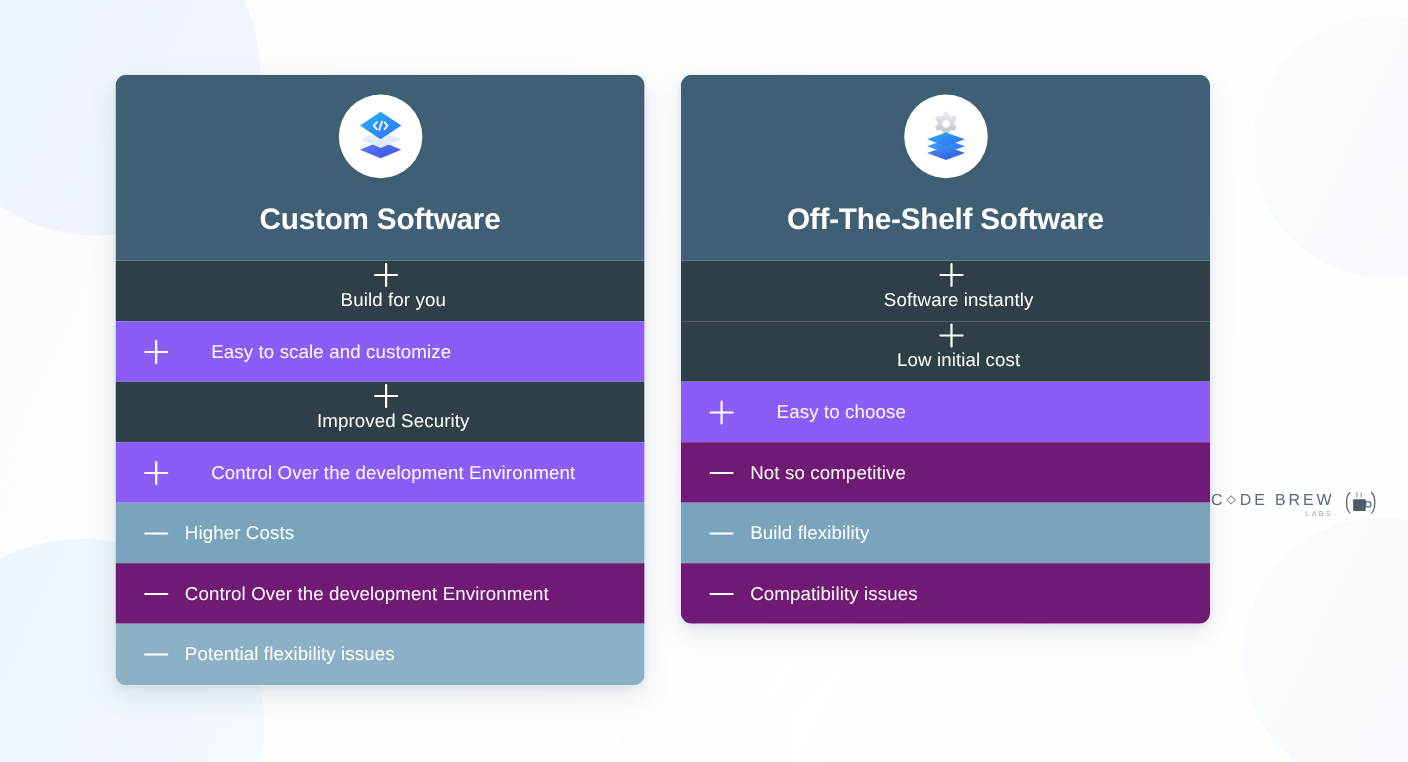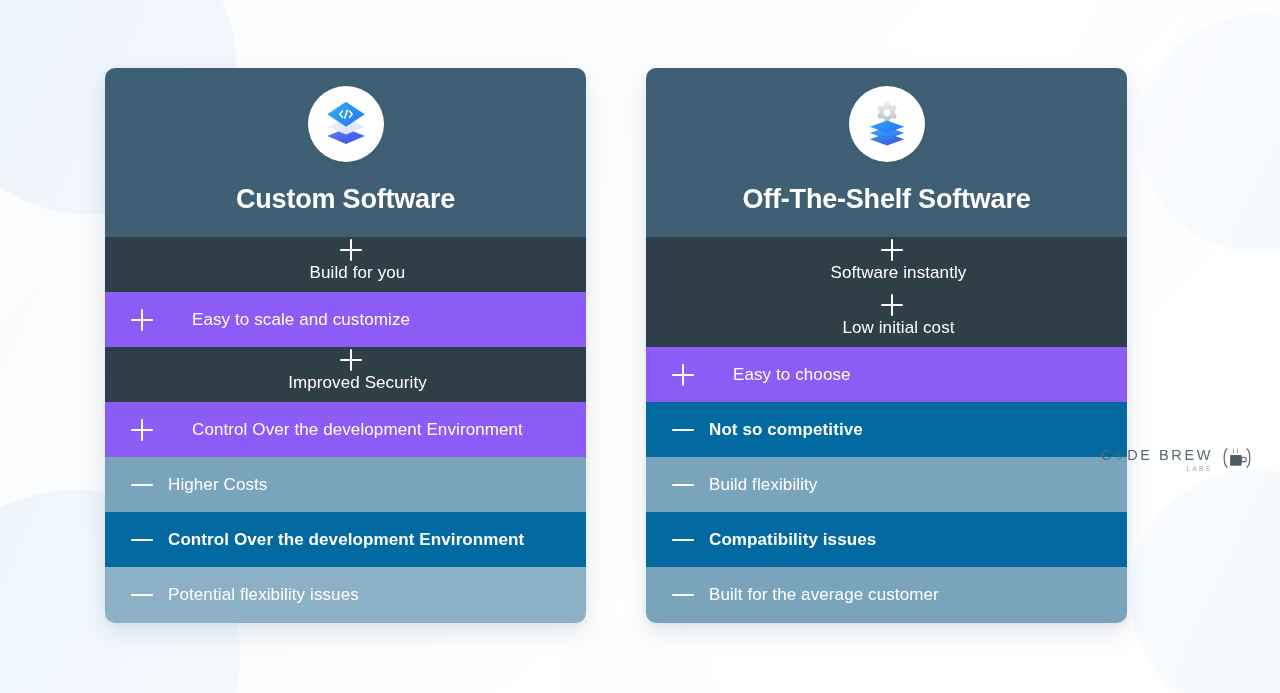--- a/index.html
+++ b/index.html
@@ -72,21 +72,21 @@
   }
   .card {
     position: absolute;
     width: 481px;
     top: 68px;
     border-radius: 10px;
     overflow: hidden;
     box-shadow: 0 10px 26px rgba(70,100,125,0.14), 0 2px 6px rgba(70,100,125,0.08);
   }
   .card-left  { left: 105px; }
-  .card-right { left: 646px; }
+  .card-right { left: 619px; }
 
   .card-head {
     background: #3f6074;
     padding: 18px 20px 22px;
     text-align: center;
   }
   .head-badge {
     width: 76px;
     height: 76px;
     border-radius: 50%;
@@ -113,21 +113,21 @@
     height: 55px;
     padding-left: 24px;
     box-sizing: border-box;
   }
   .row.last { height: 56px; }
 
   
   .row.pos-a { background: #2f3f48; flex-direction: column; }
   .row.pos-b { background: #8b5cf6; gap: 24px; }
   
-  .row.neg-a { background: #0369a1; font-weight: bold; }
+  .row.neg-a { background: #701a75; }
   .row.neg-b { background: #7aa4bc; }
   .row.neg-c { background: #8cb1c5; }
 
   .row-mark {
     width: 26px;
     height: 26px;
     flex: 0 0 26px;
     position: relative;
     margin-right: 13px;
   }
@@ -330,24 +330,20 @@
         <span class="row-mark minus"></span>
         <span class="row-label">Not so competitive</span>
       </div>
       <div class="row neg-b">
         <span class="row-mark minus"></span>
         <span class="row-label">Build flexibility</span>
       </div>
       <div class="row neg-a">
         <span class="row-mark minus"></span>
         <span class="row-label">Compatibility issues</span>
-      </div>
-      <div class="row neg-b last">
-        <span class="row-mark minus"></span>
-        <span class="row-label">Built for the average customer</span>
       </div>
     </div>
   </div>
 
   <div class="brand">
     <div class="brand-words">
       <div class="brand-name">
         <span>C</span>
         <span style="font-size:11px;margin:0 1px 0 1px;">◇</span>
         <span>DE BREW</span>

